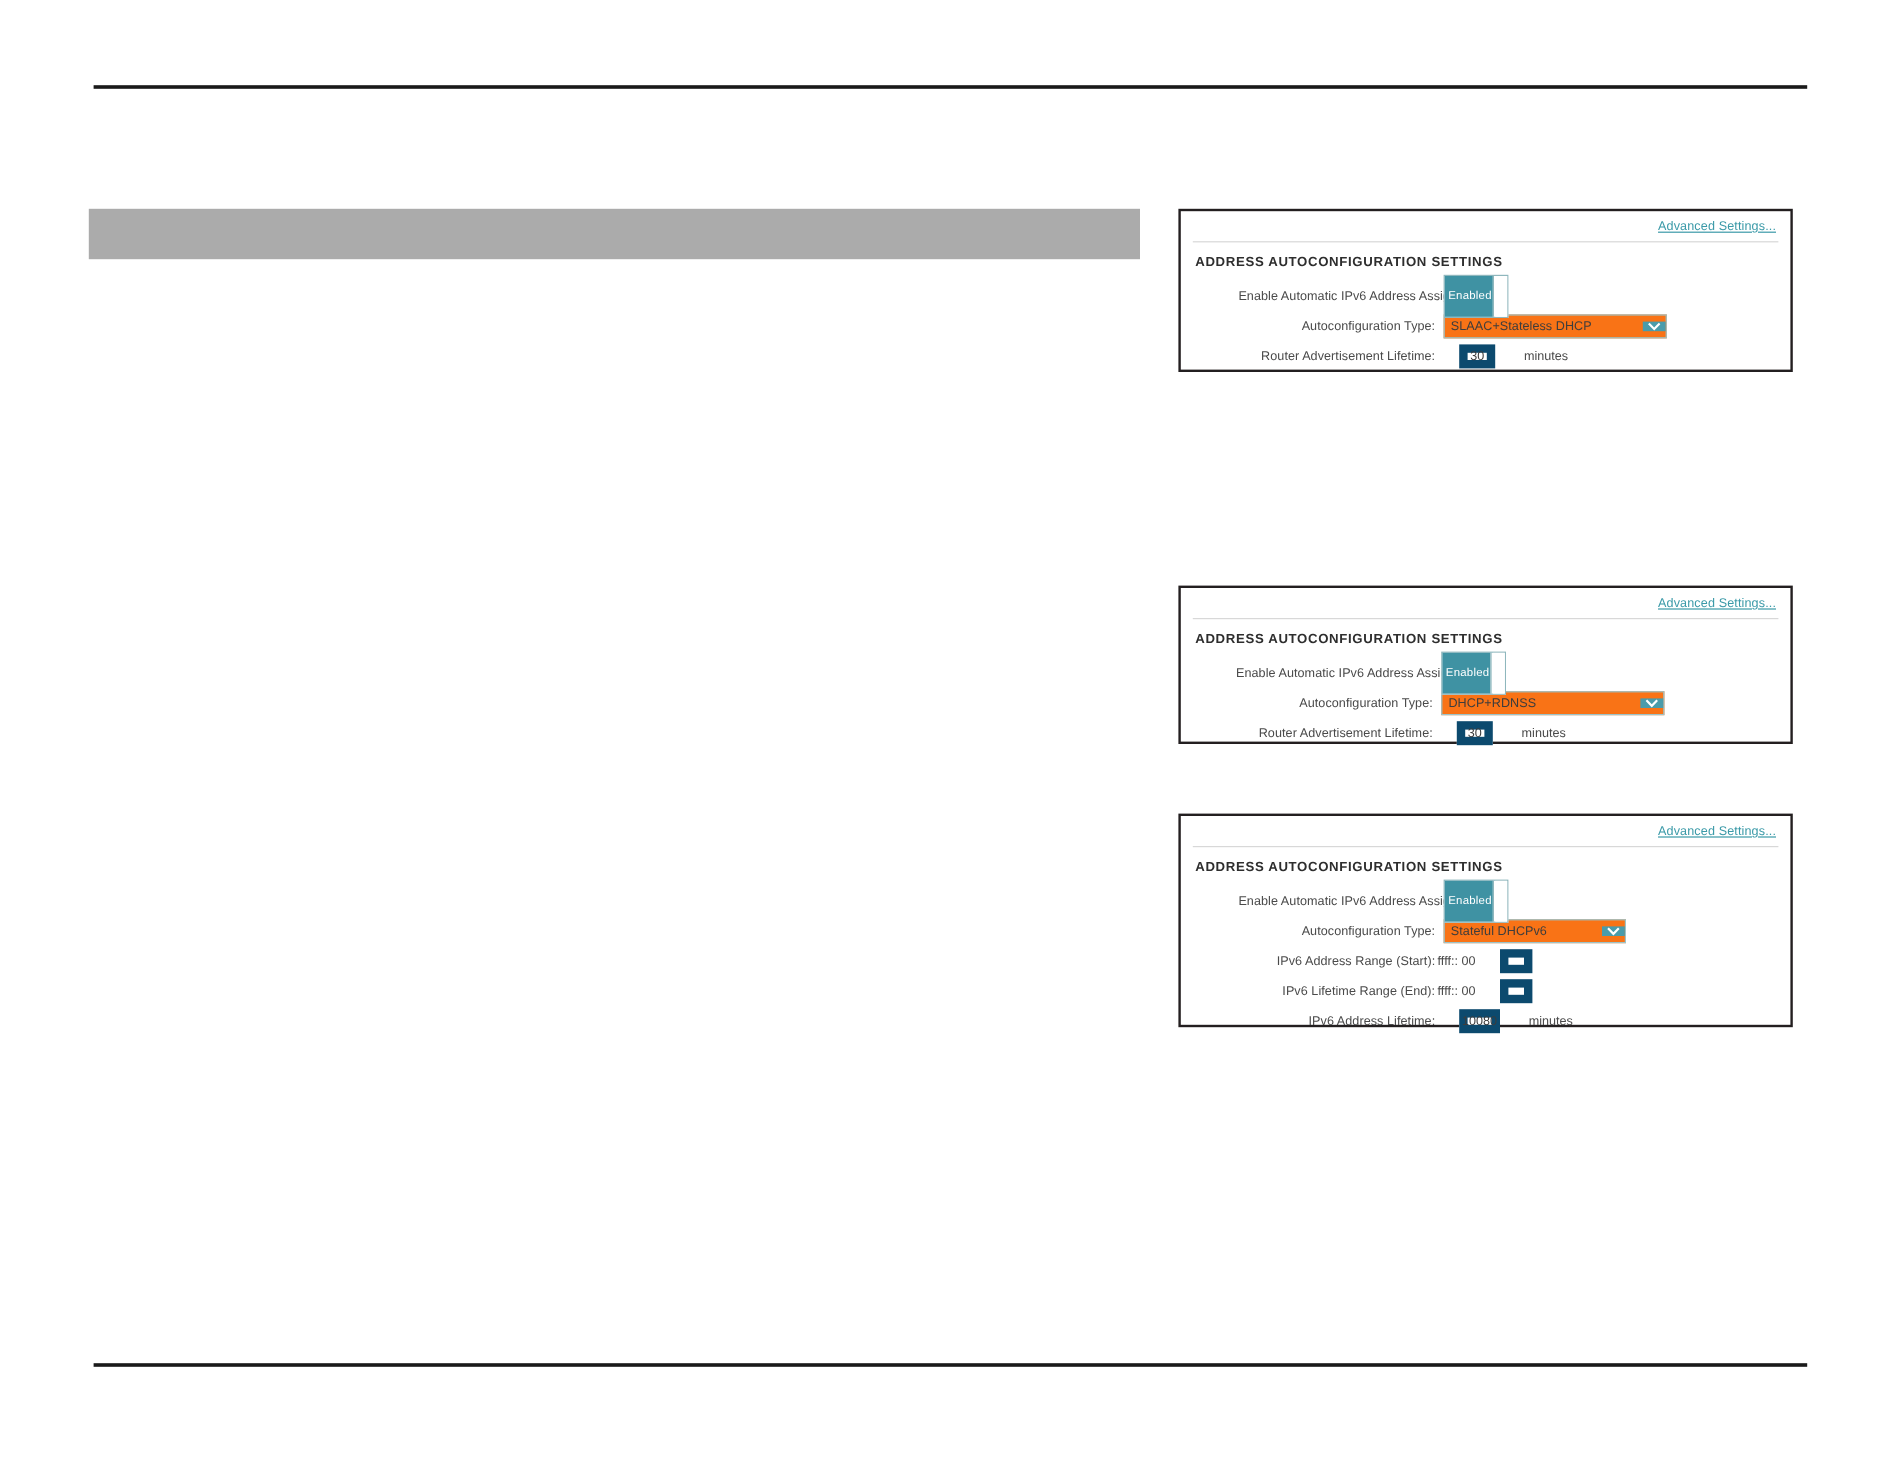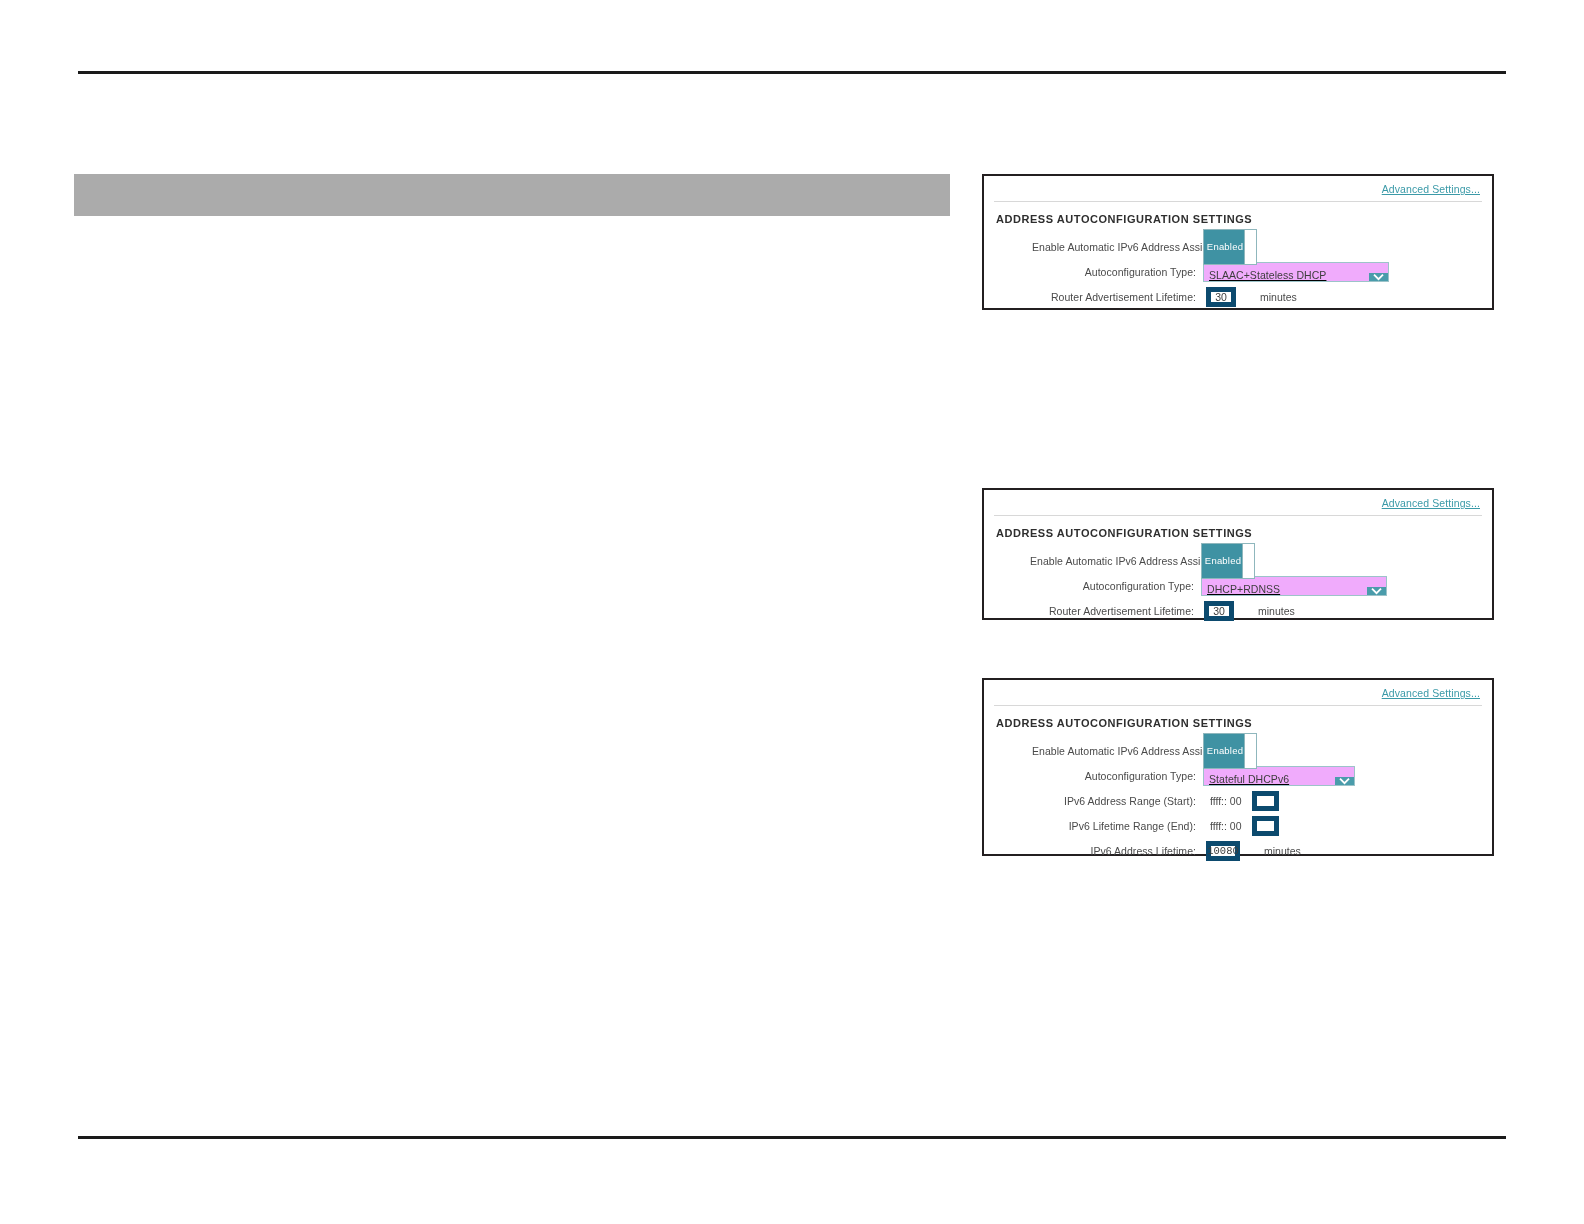--- a/index.html
+++ b/index.html
@@ -81,21 +81,21 @@
   }
   .frow .after {
     font-size: 10.5px;
     color: #4a4a4a;
     margin-left: 24px;
     white-space: nowrap;
   }
   .frow .prefix {
     font-size: 10.5px;
     color: #4a4a4a;
-    margin-left: 14px;
+    margin-left: 2px;
     white-space: nowrap;
   }
 
   
   .toggle {
     margin-left: 7px;
     width: 54px;
     height: 36px;
     border: 1px solid #8fb7bd;
     background: #ffffff;
@@ -121,25 +121,24 @@
     width: 12px; height: 100%;
     background: #ffffff;
     border-left: 1px solid #8fb7bd;
   }
 
   
   .select {
     margin-left: 7px;
     height: 20px;
     border: 1px solid #9cc3c9;
-    background: #f0abfc;
-    display: flex;
-    align-items: flex-end;
+    background: #f97316;
+    display: flex;
+    align-items: center;
     flex: none;
-    text-decoration: underline;
   }
   .select .val {
     flex: 1;
     display: flex;
     align-items: center;
     padding-left: 5px;
     font-size: 10.5px;
     color: #3d3d3d;
     white-space: nowrap;
     letter-spacing: .05px;
@@ -148,33 +147,33 @@
     width: 19px;
     background: #4a9cab;
     display: flex;
     align-items: center;
     justify-content: center;
   }
   .select .arrow svg { display: block; }
 
   
   .tinput {
-    margin-left: 10px;
+    margin-left: 20px;
     height: 20px;
-    border: 5px solid #0c4a6e;
+    border: 7px solid #0c4a6e;
     background: #ffffff;
     display: flex;
     align-items: center;
     padding: 0 4px;
     font-size: 10.5px;
     color: #3d3d3d;
     flex: none;
   }
   .tinput.num { width: 30px; justify-content: center; }
-  .tinput.num-wide { width: 34px; justify-content: center; font-family: Liberation Mono, monospace; }
+  .tinput.num-wide { width: 34px; justify-content: center; }
   .tinput.blank { width: 27px; }
 </style>
 </head>
 <body>
 
 <div class="page-rule top"></div>
 <div class="page-rule bottom"></div>
 
 <div class="redacted-block"></div>
 

